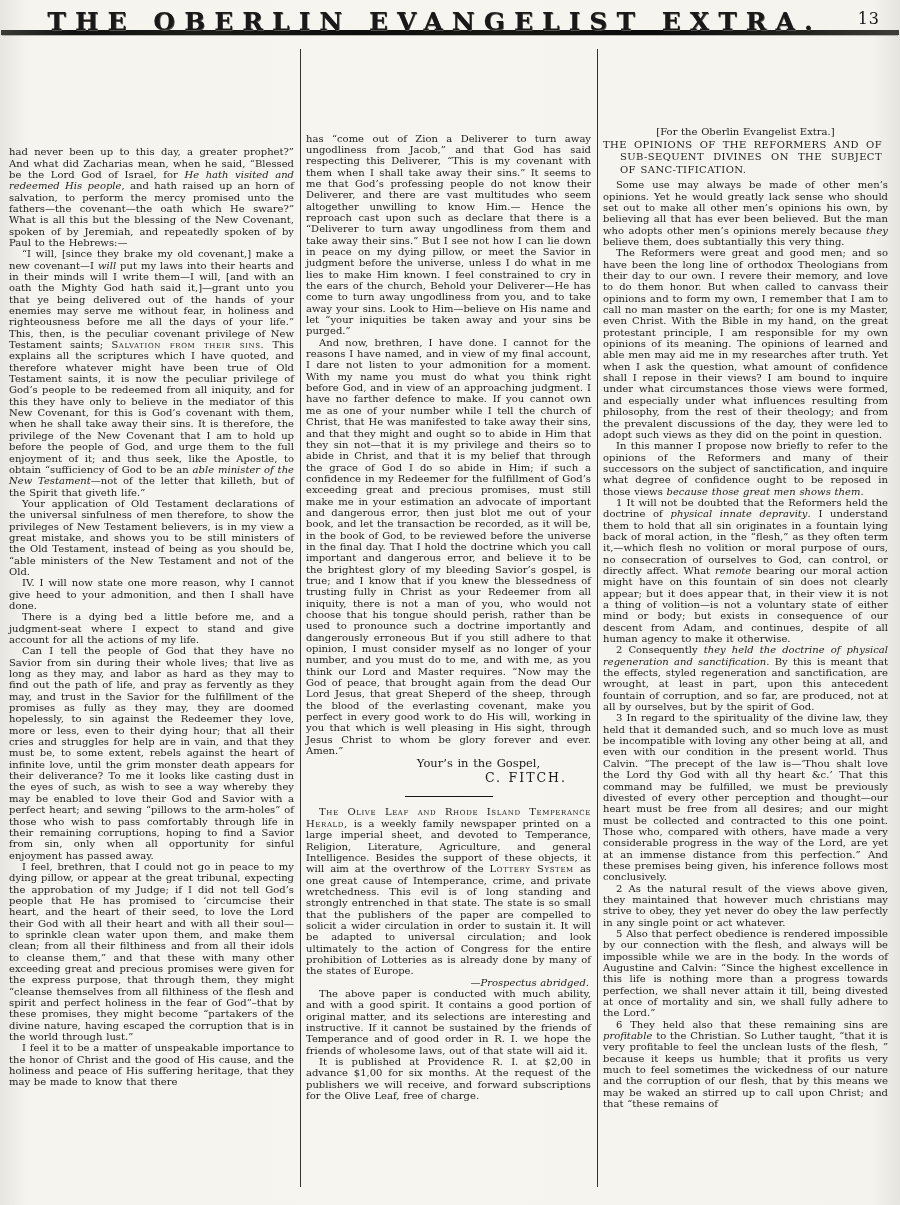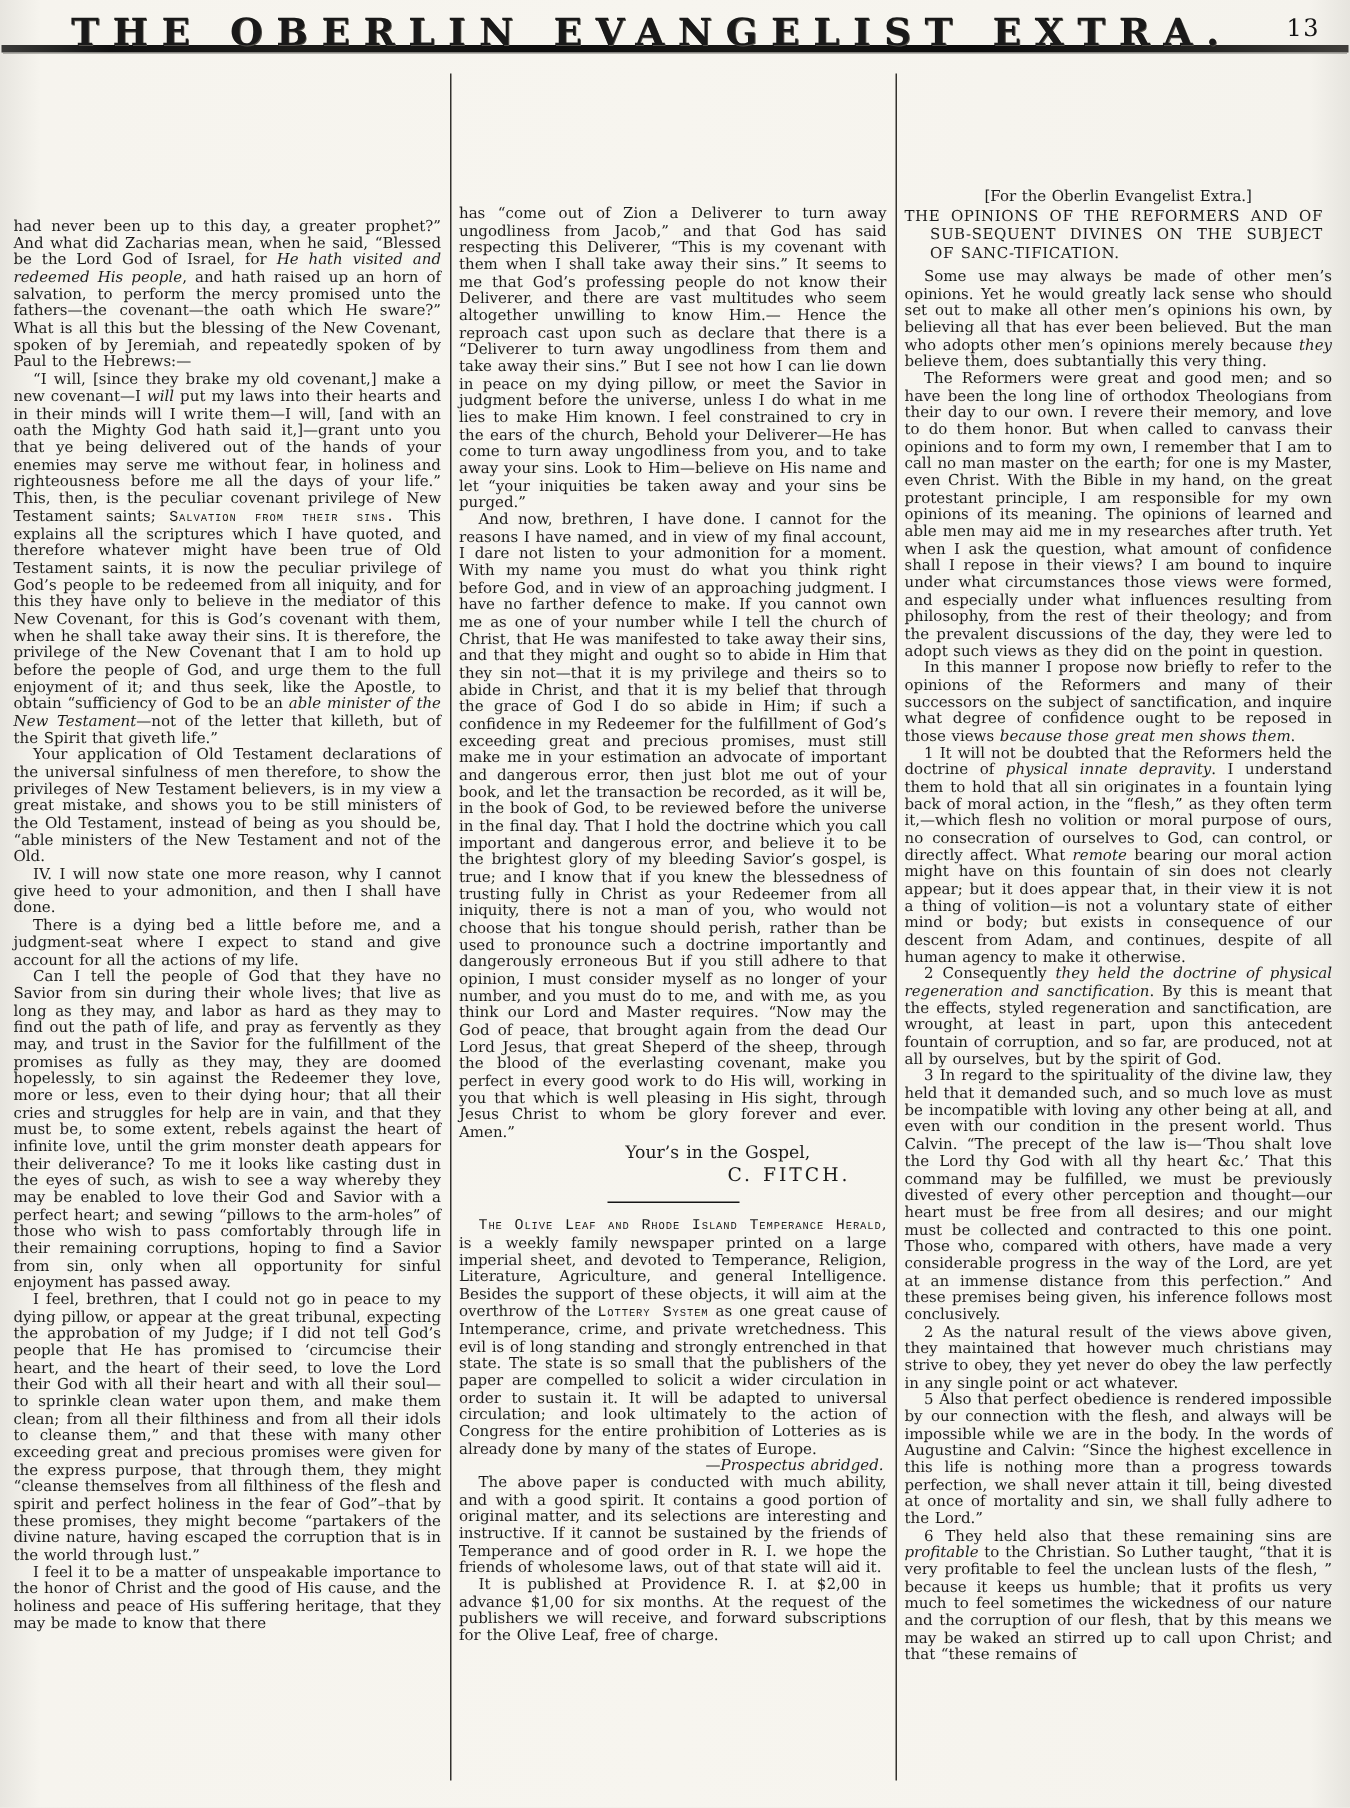--- a/index.html
+++ b/index.html
@@ -37,21 +37,21 @@
   }
   .col{
     width:285px;padding:0 6px 0 5px;overflow:hidden;
     font-size:10px;line-height:11.35px;text-align:justify;
   }
   .col-divider{width:0;border-right:1px solid #34322e;margin-top:2px;height:1138px;}
   p{margin:0;padding:0;text-align:justify;word-spacing:0.6px;}
   p.ind{text-indent:13px;}
   p.cont{text-indent:0;}
   i{font-style:italic;}
-  .sc{font-variant:small-caps;letter-spacing:0.6px;font-family:Liberation Mono, monospace;}
+  .sc{font-variant:small-caps;letter-spacing:0.6px;}
   p.sig-line{text-align:center;text-indent:0;padding-left:60px;font-size:11.5px;line-height:14px;word-spacing:1px;}
   p.sig-name{text-align:right;text-indent:0;padding-right:24px;font-size:12.5px;letter-spacing:2px;line-height:16px;font-weight:500;}
   .hr-short{width:88px;border-top:1.6px solid #151515;margin:10px auto 9px auto;}
   p.attr{text-align:right;text-indent:0;padding-right:2px;}
   p.byline{text-align:center;text-indent:0;line-height:13px;word-spacing:0.5px;}
   p.head{
     padding-left:17px;text-indent:-17px;letter-spacing:0.4px;
     line-height:12.6px;margin:1px 6px 3px 0;word-spacing:1px;
   }
 </style>

